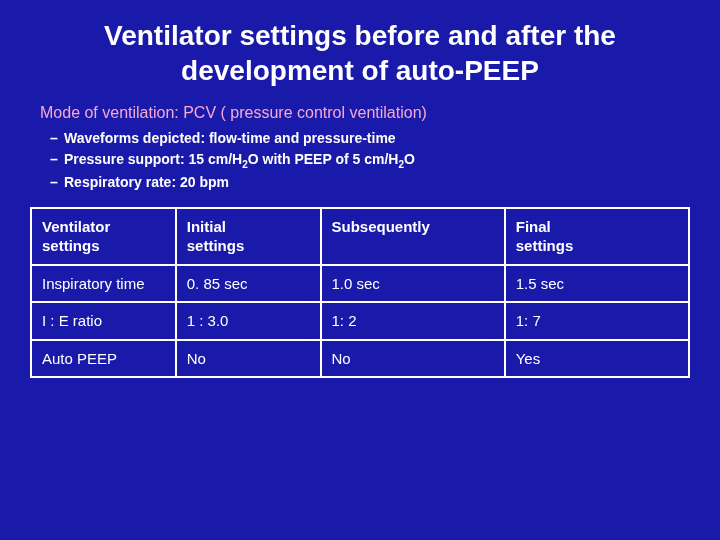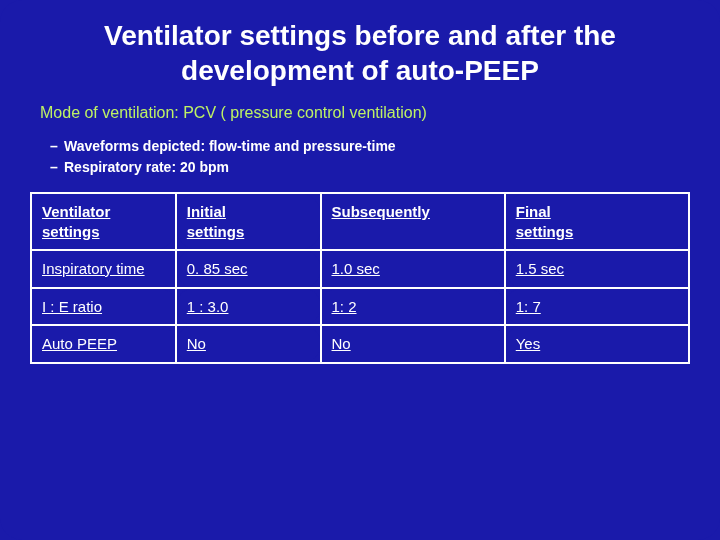--- a/index.html
+++ b/index.html
@@ -24,22 +24,22 @@
       font-size: 28px;
       font-weight: bold;
       text-align: center;
       color: white;
       line-height: 1.25;
       margin-bottom: 16px;
     }
 
     .mode-line {
       font-size: 16px;
-      color: #bef264;
-      margin-bottom: 14px;
+      color: #f9a8d4;
+      margin-bottom: 6px;
       padding-left: 10px;
     }
 
     .bullet-list {
       list-style: none;
       padding-left: 20px;
       margin-bottom: 14px;
     }
 
     .bullet-list li {
@@ -58,21 +58,20 @@
     }
 
     sub {
       font-size: 10px;
     }
 
     table {
       width: 100%;
       border-collapse: collapse;
       border: 2px solid #c4b5fd;
-      text-decoration: underline;
     }
 
     td {
       border: 2px solid white;
       padding: 8px 10px;
       font-size: 15px;
       color: white;
       vertical-align: top;
       background-color: #1a1aaa;
       line-height: 1.3;
@@ -101,20 +100,21 @@
 
   <h1 class="main-title">
     <span>Ventilator settings before and after the</span><br>
     <span>development of auto-PEEP</span>
   </h1>
 
   <p class="mode-line">Mode of ventilation: PCV ( pressure control ventilation)</p>
 
   <ul class="bullet-list">
     <li>Waveforms depicted: flow-time and pressure-time</li>
+    <li>Pressure support: 15 cm/H<sub>2</sub>O with PEEP of 5 cm/H<sub>2</sub>O</li>
     <li>Respiratory rate: 20 bpm</li>
   </ul>
 
   <table>
     <tbody>
         <tr>
       <td>
         <strong>Ventilator<br>settings</strong>
       </td>
       <td>

